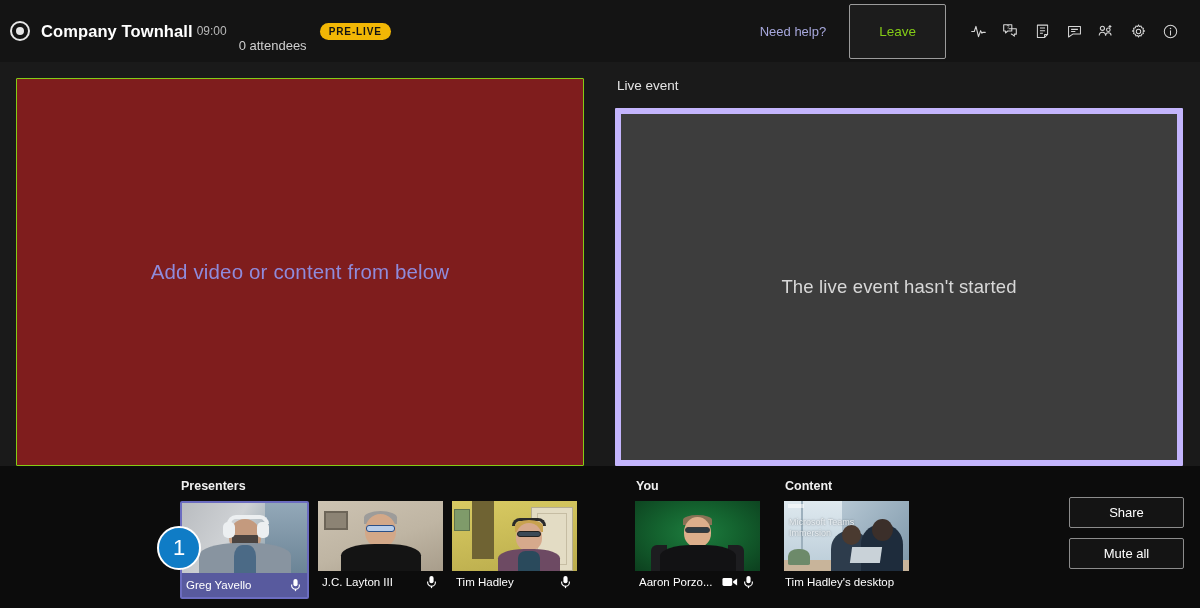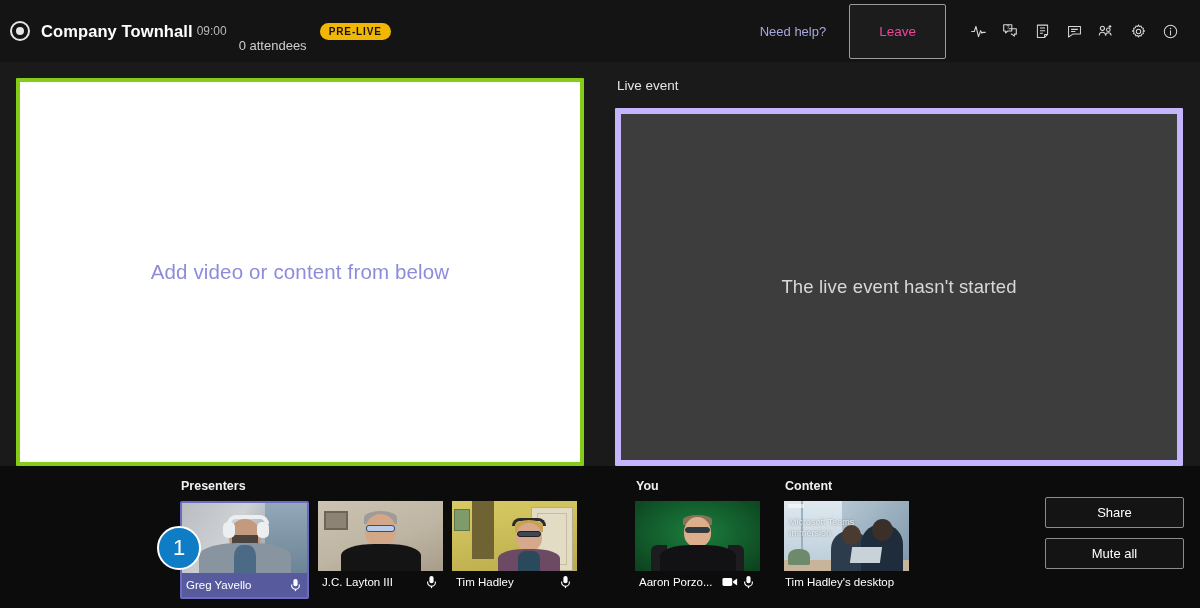--- a/index.html
+++ b/index.html
@@ -60,21 +60,21 @@
   }
   .need-help {
     font-size: 13px;
     color: #a7a8dd;
     margin-right: 23px;
     cursor: pointer;
   }
   .leave-btn {
     background: #1c1c1c;
     border: 1px solid #9b9b9b;
-    color: #ec4899;
+    color: #84cc16;
     font-size: 13.5px;
     font-family: "Liberation Sans", sans-serif;
     padding: 19px 29px;
     border-radius: 2px;
     cursor: pointer;
   }
   .icon-row { display: flex; align-items: center; margin-left: 16px; }
   .hicon {
     width: 30px; height: 30px;
     display: flex; align-items: center; justify-content: center;
@@ -101,22 +101,22 @@
     padding-left: 2px;
   }
   .stage {
     flex: 1;
     display: flex;
     align-items: center;
     justify-content: center;
     border-radius: 1px;
   }
   .stage.queue-stage {
-    background: #ffffff;
-    border: 4px solid #84cc16;
+    background: #7f1d1d;
+    border: 1px solid #84cc16;
   }
   .stage.live-stage {
     background: #3d3d3d;
     border: 6px solid #c4b5fd;
   }
   .stage-text-queue {
     font-size: 20.5px;
     color: #8f8bdb;
     letter-spacing: .15px;
   }
@@ -201,21 +201,21 @@
   .right-actions {
     margin-left: auto;
     display: flex;
     flex-direction: column;
     justify-content: center;
     gap: 10px;
     padding-bottom: 22px;
     padding-right: 0px;
   }
   .act-btn {
-    width: 139px;
+    width: 115px;
     background: #141414;
     border: 1px solid #8c8c8c;
     color: #ffffff;
     font-size: 13px;
     font-family: "Liberation Sans", sans-serif;
     padding: 7px 13px;
     border-radius: 2px;
     cursor: pointer;
   }
 

